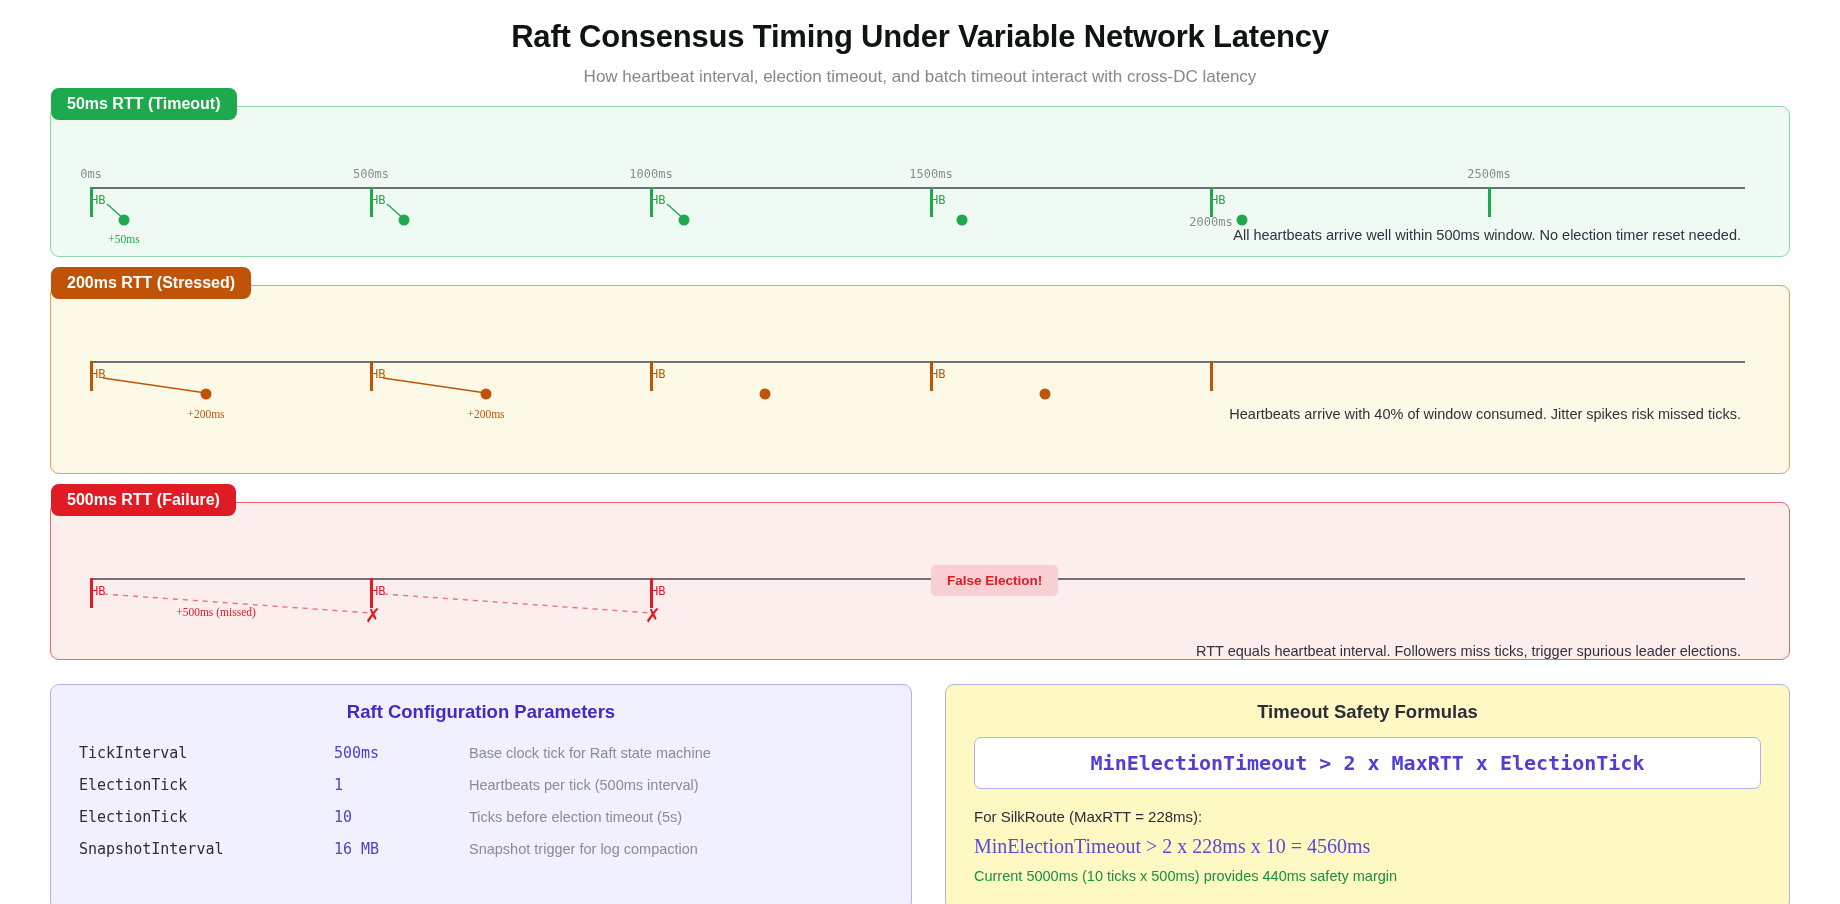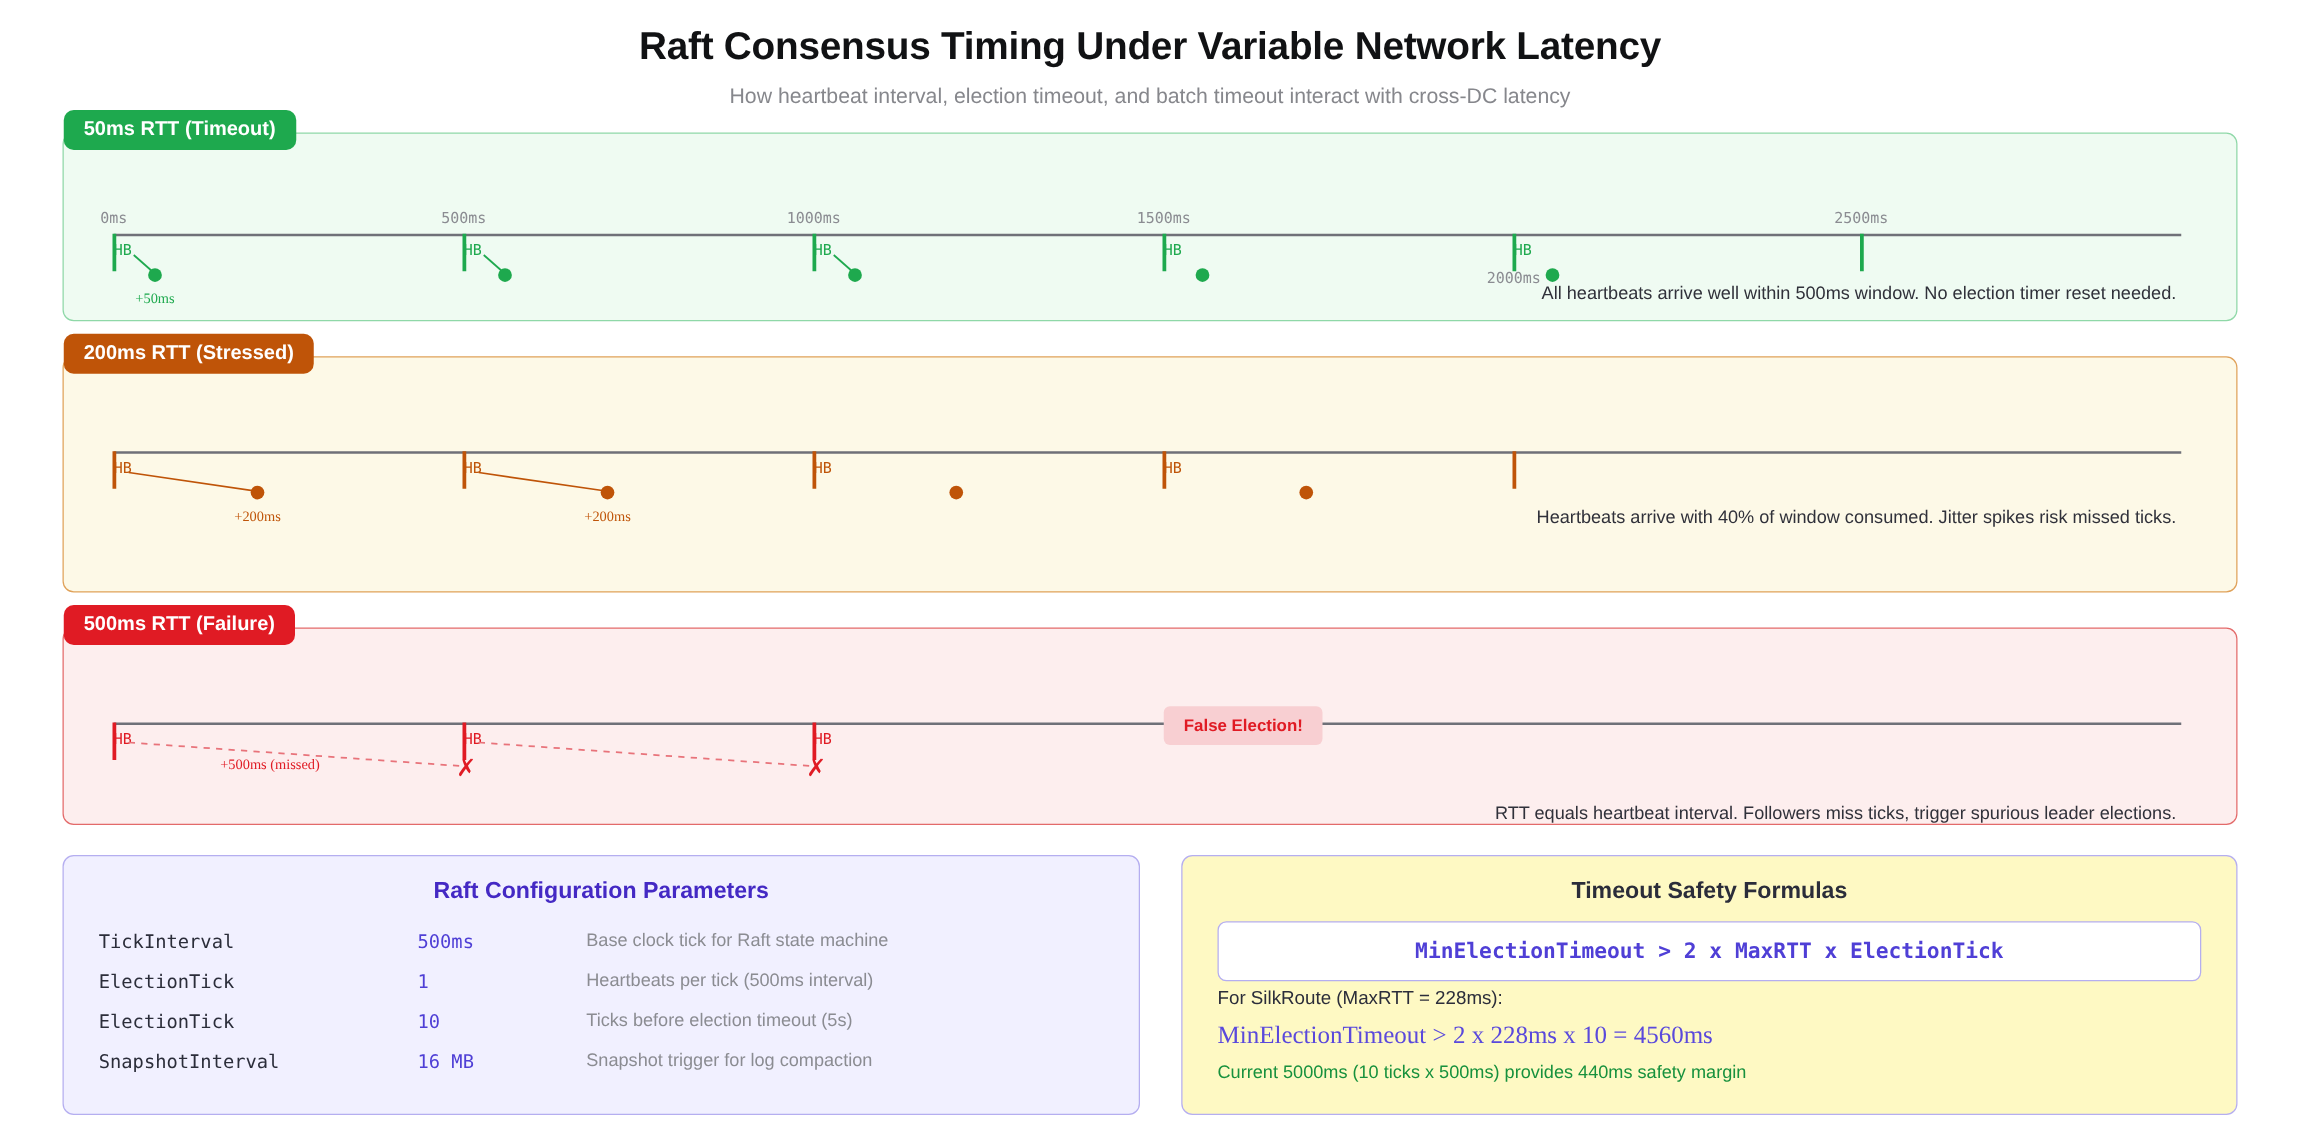--- a/index.html
+++ b/index.html
@@ -169,23 +169,24 @@
   }
   td.cfg-desc { font-size: 14.5px; color:#8b8c92; }
 
   .formula-box {
     border: 1.5px solid #b5aef0;
     border-radius: 7px;
     background: #ffffff;
     text-align: center;
     padding: 13px 10px;
     font-family: "DejaVu Sans Mono", monospace;
-    font-size: 17px;
+    font-size: 20px;
     font-weight: bold;
     color: #4f3fd6;
+    margin-bottom: 14px;
   }
   .f-line { padding: 5px 0; }
   .f-plain { font-size: 15px; color:#2b2d3a; }
   .f-mono  { font-family:Liberation Serif, serif; font-size:20px; color:#5a49dc; }
   .f-ok    { font-size: 14.5px; color:#17913d; }
 </style>
 </head>
 <body>
 
 <div class="page">

